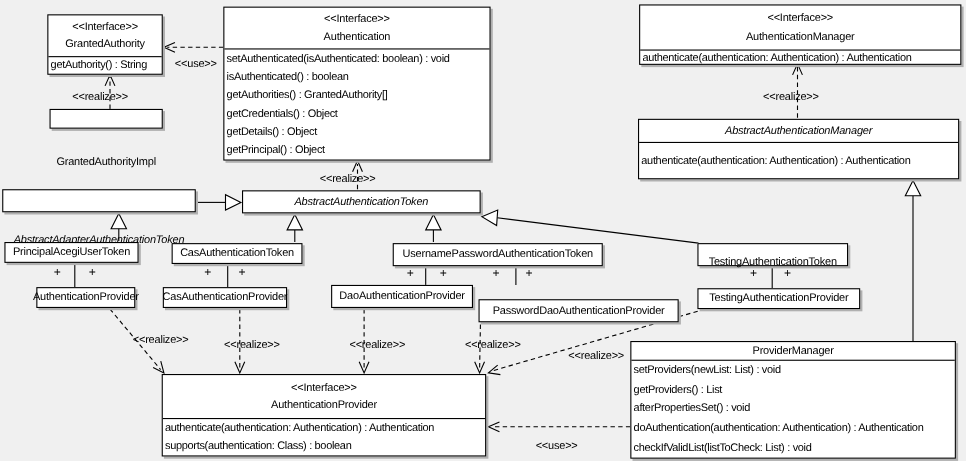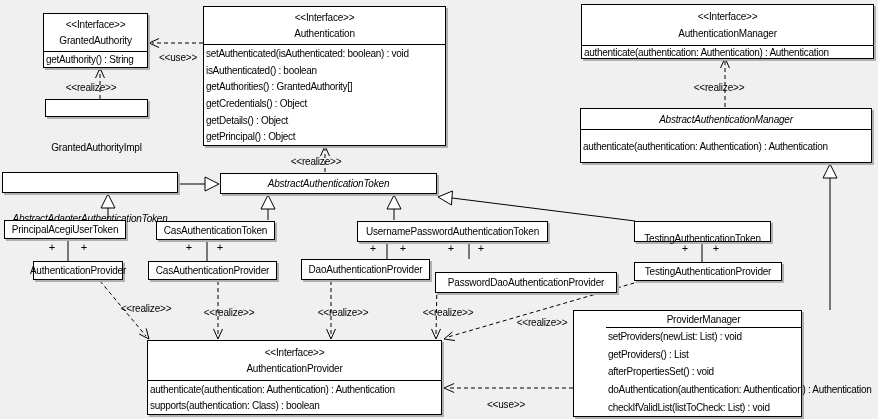--- a/index.html
+++ b/index.html
@@ -198,21 +198,21 @@
     <div class="uml-class" style="left: 634px; top: 221px; width: 137px; height: 21px;">
       <div class="cmp-title" style="height: 33px;">
         <div class="cls-name">TestingAuthenticationToken</div>
       </div>
     </div>
     <div class="uml-class" style="left: 33px; top: 261px; width: 90px; height: 19px;">
       <div class="cmp-title" style="height: 17px;">
         <div class="cls-name">AuthenticationProvider</div>
       </div>
     </div>
-    <div class="uml-class" style="left: 148px; top: 261px; width: 129px; height: 19px; text-align: center;">
+    <div class="uml-class" style="left: 148px; top: 261px; width: 113px; height: 19px; text-align: center;">
       <div class="cmp-title" style="height: 17px;">
         <div class="cls-name">CasAuthenticationProvider</div>
       </div>
     </div>
     <div class="uml-class" style="left: 301px; top: 259px; width: 129px; height: 21px;">
       <div class="cmp-title" style="height: 19px;">
         <div class="cls-name">DaoAuthenticationProvider</div>
       </div>
     </div>
     <div class="uml-class" style="left: 435px; top: 259px; width: 182px; height: 21px; margin-top: 13px;">
@@ -228,21 +228,21 @@
     <div class="uml-class" style="left: 147px; top: 340px; width: 295px; height: 75px;">
       <div class="cmp-title" style="height: 39px;">
         <div class="stereo">&lt;&lt;Interface&gt;&gt;</div>
         <div class="cls-name">AuthenticationProvider</div>
       </div>
       <div class="cmp-methods" style="height: 34px;">
         <div class="method">authenticate(authentication: Authentication) : Authentication</div>
         <div class="method">supports(authentication: Class) : boolean</div>
       </div>
     </div>
-    <div class="uml-class" style="left: 573px; top: 310px; width: 229px; height: 107px; padding-left: 32px;">
+    <div class="uml-class" style="left: 573px; top: 310px; width: 296px; height: 107px;">
       <div class="cmp-title" style="height: 16px;">
         <div class="cls-name">ProviderManager</div>
       </div>
       <div class="cmp-methods" style="height: 89px;">
         <div class="method">setProviders(newList: List) : void</div>
         <div class="method">getProviders() : List</div>
         <div class="method">afterPropertiesSet() : void</div>
         <div class="method">doAuthentication(authentication: Authentication) : Authentication</div>
         <div class="method">checkIfValidList(listToCheck: List) : void</div>
       </div>

